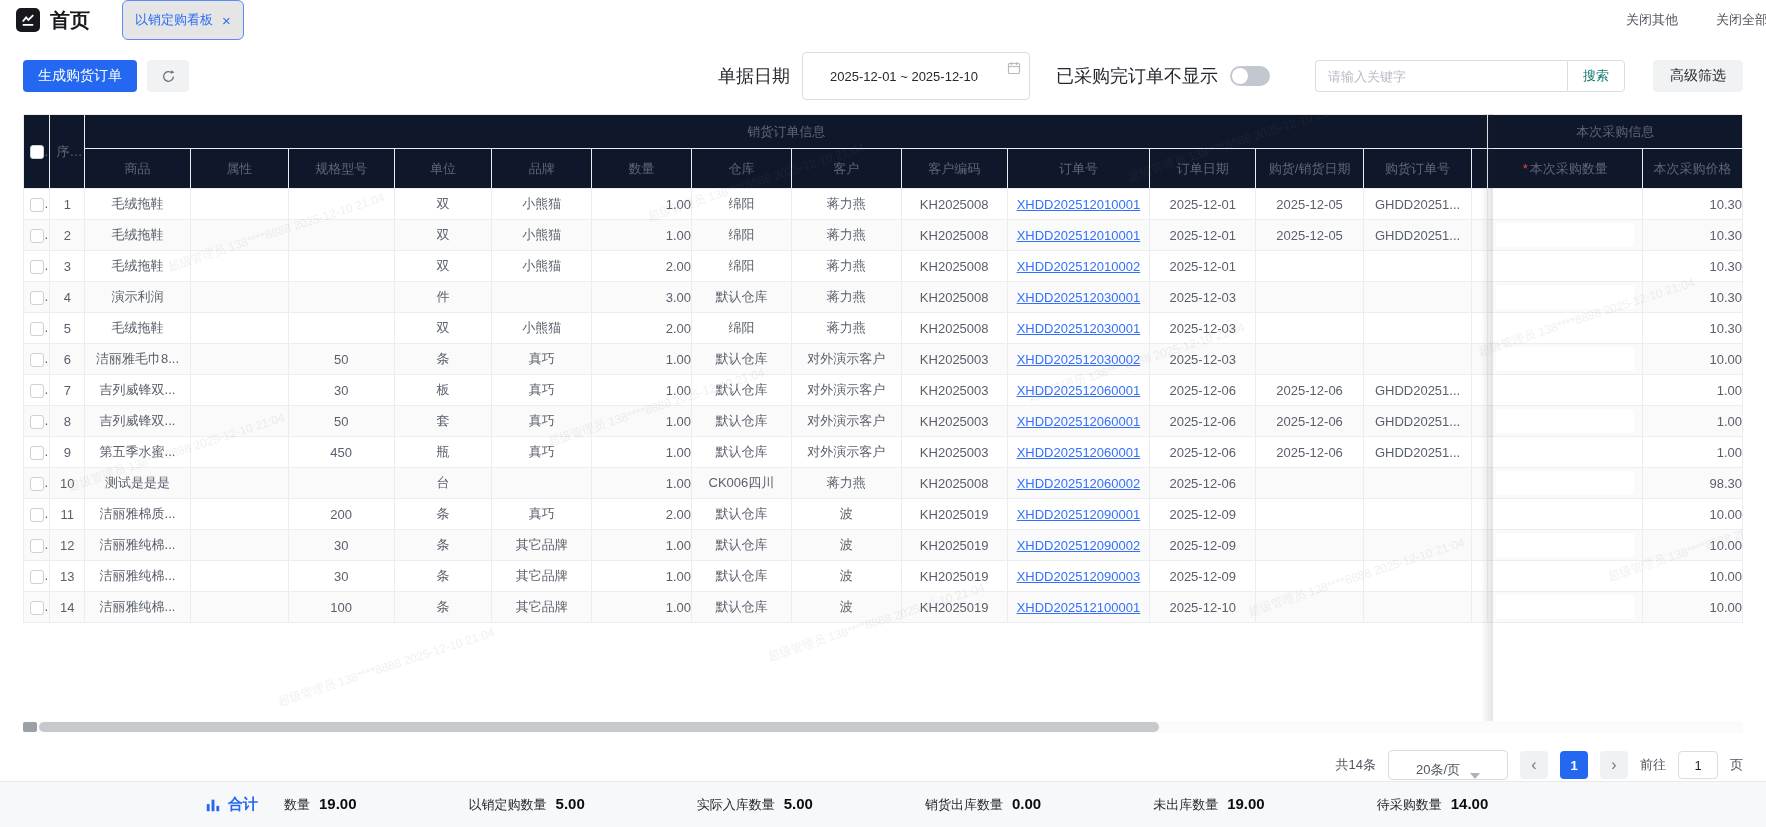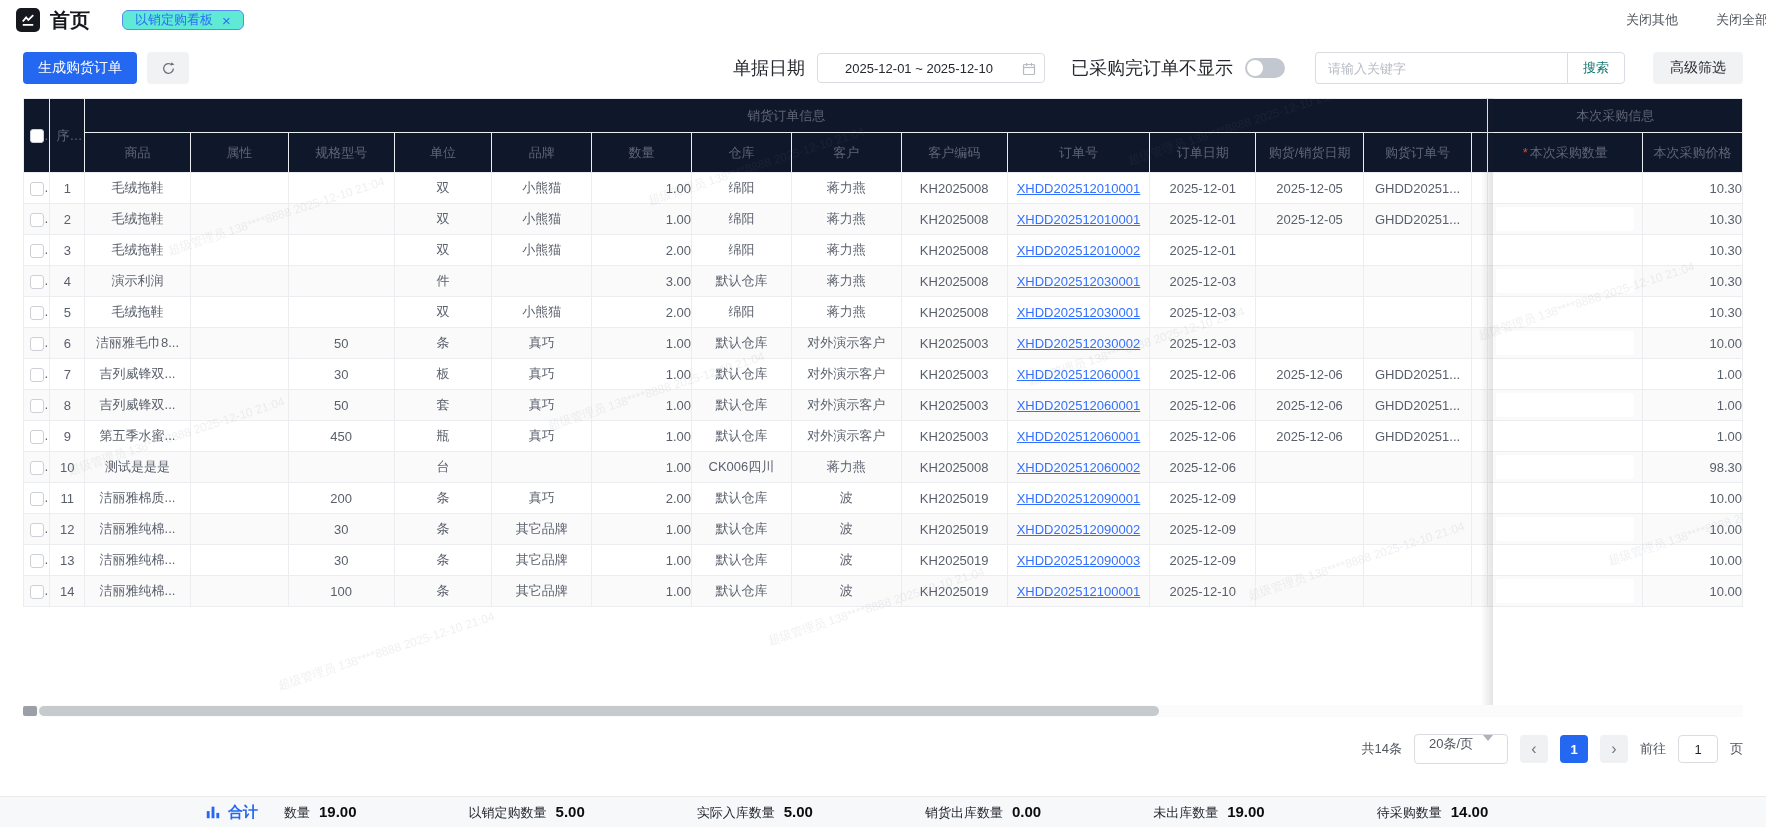--- a/index.html
+++ b/index.html
@@ -4,38 +4,38 @@
 <style>
   *{margin:0;padding:0;box-sizing:border-box;}
   html,body{width:1766px;height:827px;overflow:hidden;background:#fff;
     font-family:"Liberation Sans","DejaVu Sans",sans-serif;color:#1f2329;}
   body{position:relative;}
 
   
   .tab-bar{height:40px;display:flex;align-items:center;padding:0 16px;}
   .logo{width:24px;height:24px;border-radius:5px;background:#16181d;display:flex;align-items:center;justify-content:center;flex:0 0 auto;}
   .home{font-size:20px;font-weight:bold;margin-left:10px;color:#16181d;}
-  .tab{margin-left:32px;height:20px;border:1px solid #5b8af5;border-radius:6px;color:#2d6cf5;font-size:13px;display:flex;align-items:center;padding:0 12px;gap:9px;background:#5eead4;cursor:pointer;}
+  .tab{margin-left:32px;height:40px;border:1px solid #5b8af5;border-radius:6px;color:#2d6cf5;font-size:13px;display:flex;align-items:center;padding:0 12px;gap:9px;background:#e5e5e5;cursor:pointer;}
   .tab .x{font-size:15px;line-height:1;}
   .tab-actions{margin-left:auto;display:flex;gap:38px;font-size:13px;color:#51565e;margin-right:-18px;white-space:nowrap;}
   .tab-actions span{cursor:pointer;}
 
   
   .content{padding:0 23px;}
   .toolbar{margin-top:12px;display:flex;align-items:center;}
   .btn-primary{background:#2468f2;color:#fff;font-size:14px;height:32px;padding:0 15px;border:none;border-radius:4px;cursor:pointer;}
   .btn-light{background:#f1f2f4;height:32px;border:none;border-radius:4px;cursor:pointer;}
   .refresh{width:42px;margin-left:10px;display:flex;align-items:center;justify-content:center;}
   .toolbar-right{margin-left:auto;display:flex;align-items:center;}
   .lbl{font-size:18px;color:#25282e;white-space:nowrap;}
-  .date-box{width:228px;height:30px;border:1px solid #d9dce1;border-radius:4px;display:flex;align-items:center;justify-content:center;font-size:13px;color:#25282e;margin-left:12px;margin-right:26px;position:relative;padding-right:24px;cursor:pointer;}
+  .date-box{width:228px;height:48px;border:1px solid #d9dce1;border-radius:4px;display:flex;align-items:center;justify-content:center;font-size:13px;color:#25282e;margin-left:12px;margin-right:26px;position:relative;padding-right:24px;cursor:pointer;}
   .cal{position:absolute;right:8px;top:8px;}
   .toggle{width:40px;height:20px;border-radius:10px;background:#c3c7cf;position:relative;margin-left:12px;margin-right:30px;cursor:pointer;flex:0 0 auto;}
   .toggle::after{content:"";position:absolute;left:2px;top:2px;width:16px;height:16px;border-radius:50%;background:#fff;}
-  .search{display:flex;}
+  .search{display:flex;margin-left:15px;}
   .search input{width:252px;height:32px;border:1px solid #d9dce1;border-right:none;border-radius:4px 0 0 4px;padding:0 12px;font-size:13px;color:#1f2329;outline:none;}
   .search input::placeholder{color:#b8bcc4;}
   .btn-search{height:32px;width:58px;border:1px solid #d9dce1;background:#fff;border-radius:0 4px 4px 0;font-size:13px;color:#0f766e;cursor:pointer;}
   .btn-adv{margin-left:28px;width:90px;font-size:14px;color:#1f2329;}
 
   
   .table-wrap{position:relative;margin-top:14px;height:607px;}
   table{width:100%;border-collapse:collapse;table-layout:fixed;font-size:13px;color:#595f6b;}
   th,td{border:1px solid #ebedf0;text-align:center;font-weight:normal;overflow:hidden;white-space:nowrap;text-overflow:ellipsis;padding:0 6px;}
   thead th{color:#5f6575;background:#0f172a;}
@@ -52,28 +52,28 @@
   .watermark-layer{position:absolute;inset:0;pointer-events:none;overflow:hidden;}
   .wm{position:absolute;font-size:12px;color:#6d737d;opacity:.11;transform:rotate(-18deg);white-space:nowrap;}
 
   
   .hscroll{height:12px;position:relative;background:#fbfbfb;}
   .hscroll .sarrow{position:absolute;left:0;top:1px;width:14px;height:10px;background:#9aa0a6;border-radius:2px;cursor:pointer;}
   .hscroll .thumb{position:absolute;left:16px;top:1px;width:1120px;height:10px;background:#c7cacd;border-radius:5px;cursor:pointer;}
 
   
   .pager{margin-top:16px;display:flex;justify-content:flex-end;align-items:center;font-size:13px;color:#51565e;gap:12px;height:32px;}
-  .psel{width:94px;height:30px;border:1px solid #d9dce1;border-radius:4px;display:flex;align-items:flex-start;justify-content:center;gap:10px;cursor:pointer;background:#fff;}
+  .psel{width:120px;height:30px;border:1px solid #d9dce1;border-radius:4px;display:flex;align-items:flex-end;justify-content:center;gap:10px;cursor:pointer;background:#fff;}
   .caret{width:0;height:0;border-left:5px solid transparent;border-right:5px solid transparent;border-top:6px solid #aeb3bb;}
   .pbtn{width:28px;height:28px;border-radius:4px;background:#f0f1f3;color:#73787f;display:flex;align-items:center;justify-content:center;font-size:16px;cursor:pointer;}
   .pcur{background:#2468f2;color:#fff;font-weight:bold;font-size:13px;}
   .goto-input{width:40px;height:28px;border:1px solid #d9dce1;border-radius:4px;text-align:center;font-size:13px;color:#1f2329;outline:none;}
 
   
-  .summary{position:absolute;left:0;right:0;bottom:0;height:31px;background:#f7f8fa;border-top:1px solid #e8eaec;display:flex;align-items:center;padding-left:205px;}
+  .summary{position:absolute;left:0;right:0;bottom:0;height:46px;background:#f7f8fa;border-top:1px solid #e8eaec;display:flex;align-items:center;padding-left:205px;}
   .sum-title{display:flex;align-items:center;gap:7px;color:#2468f2;font-weight:bold;font-size:15px;}
   .sum-items{display:flex;margin-left:26px;gap:112px;}
   .sum-item{display:flex;align-items:baseline;white-space:nowrap;}
   .sum-item .sl{font-size:13px;color:#25282e;}
   .sum-item .sv{font-size:15px;font-weight:bold;color:#0c0d0f;margin-left:9px;}
 </style>
 </head>
 <body>
 
 <div class="tab-bar">

